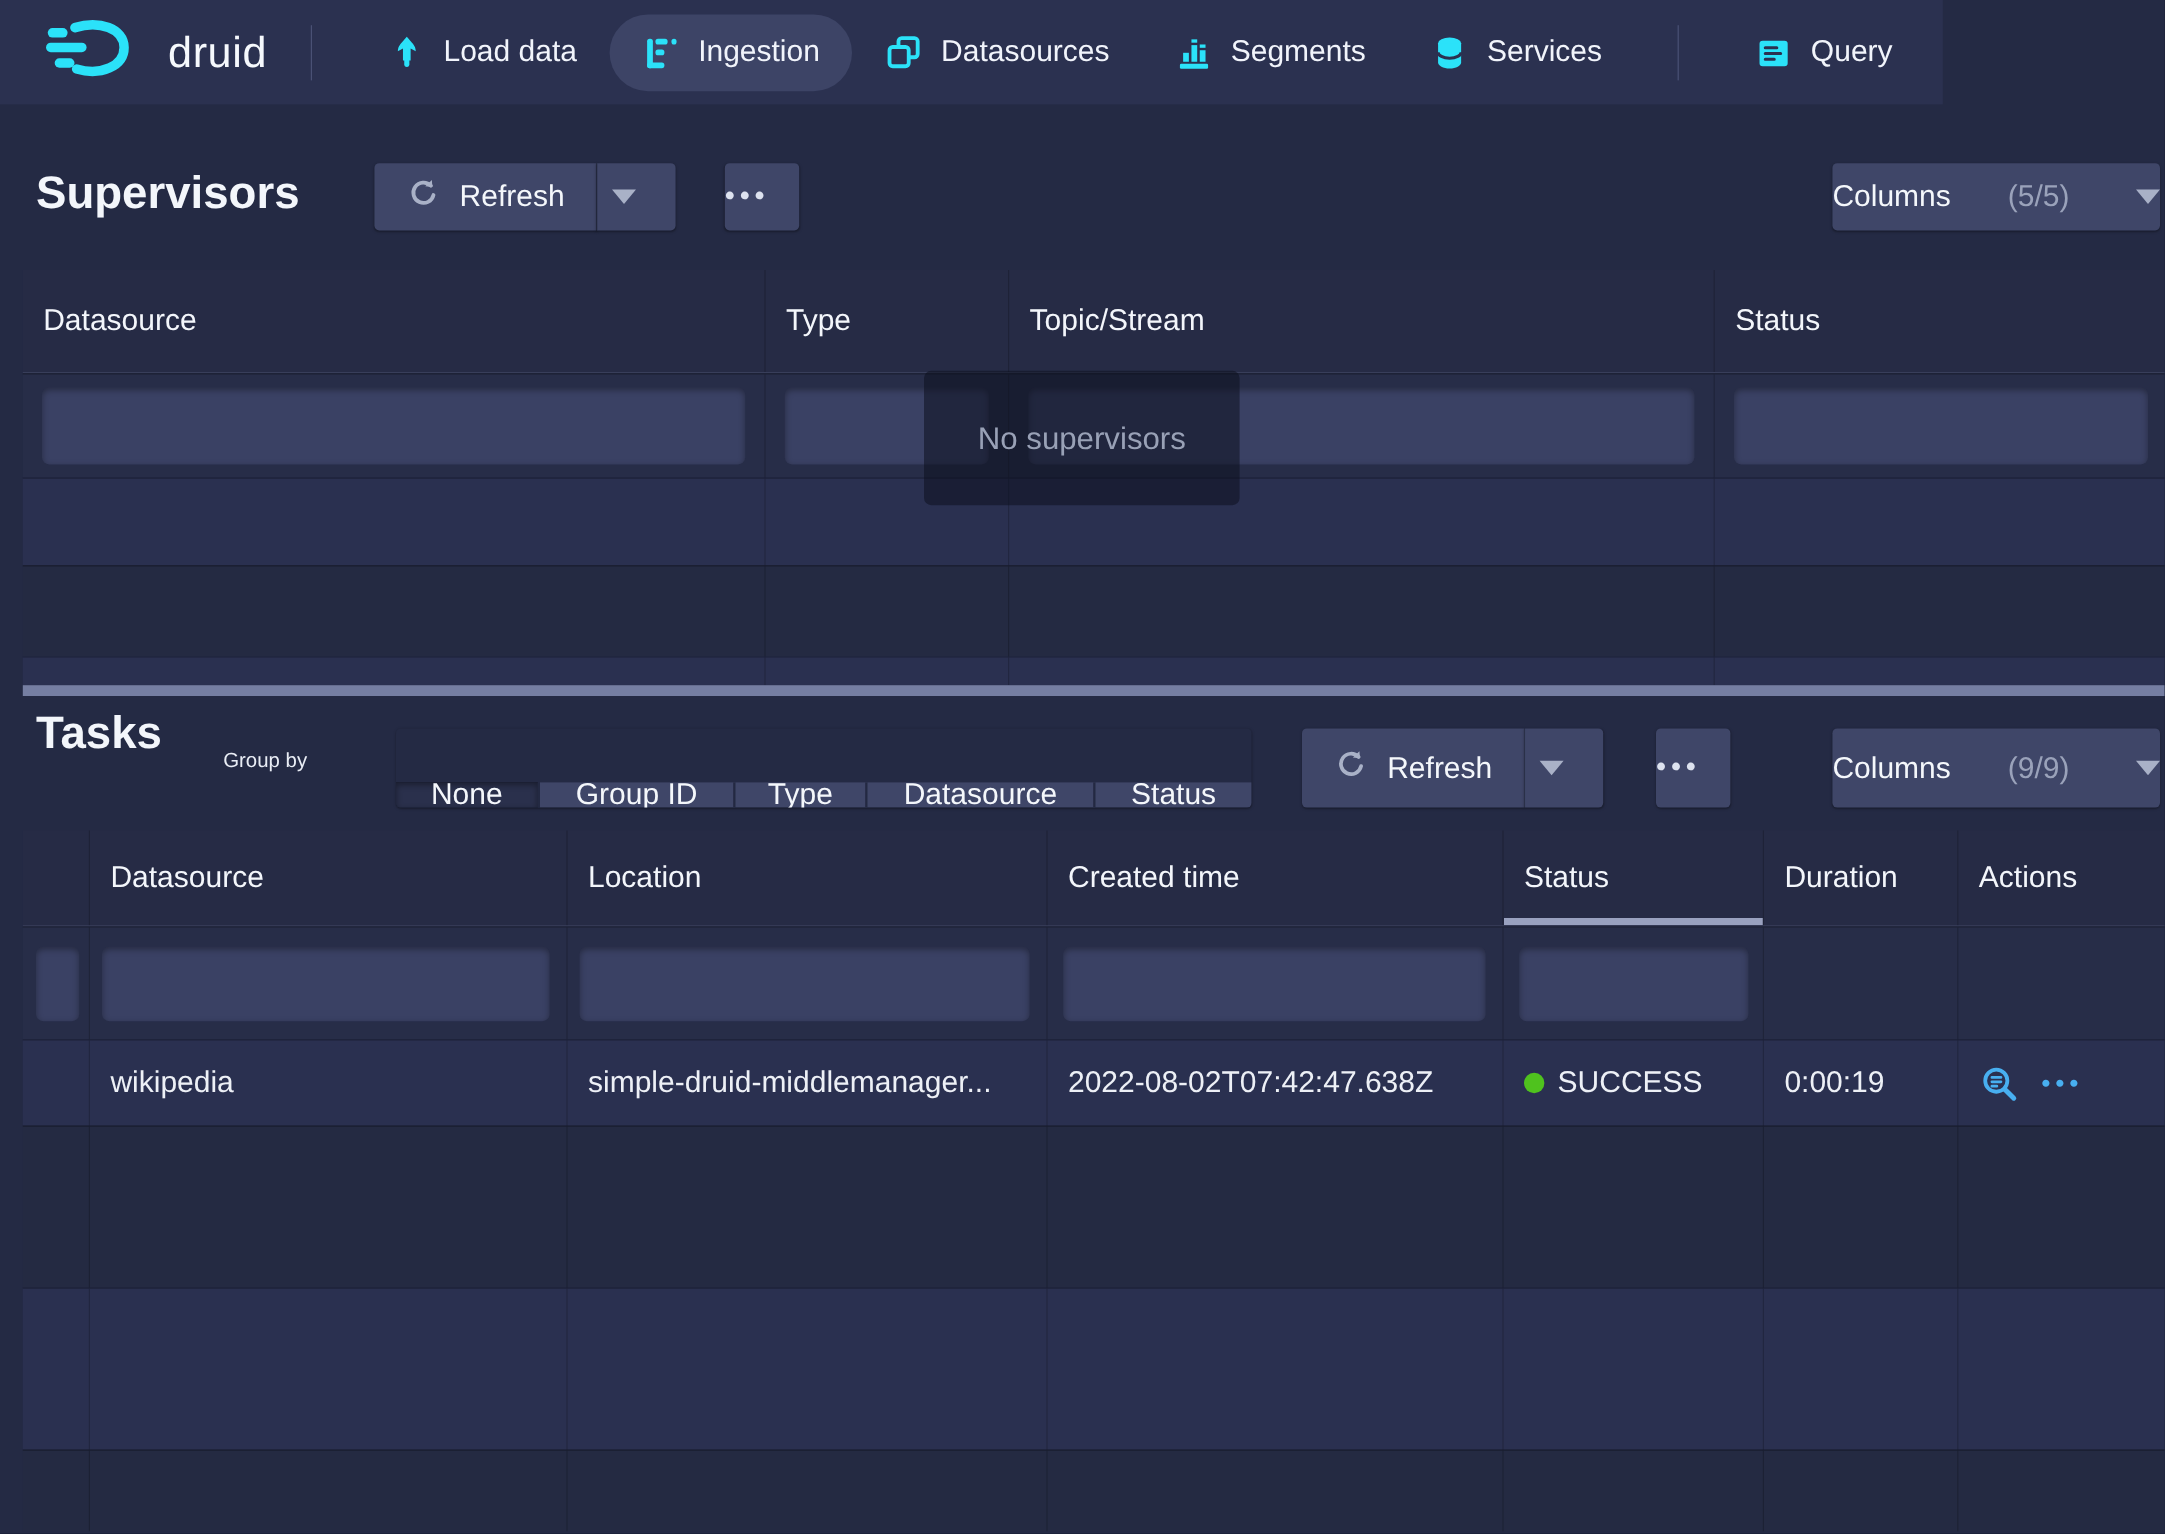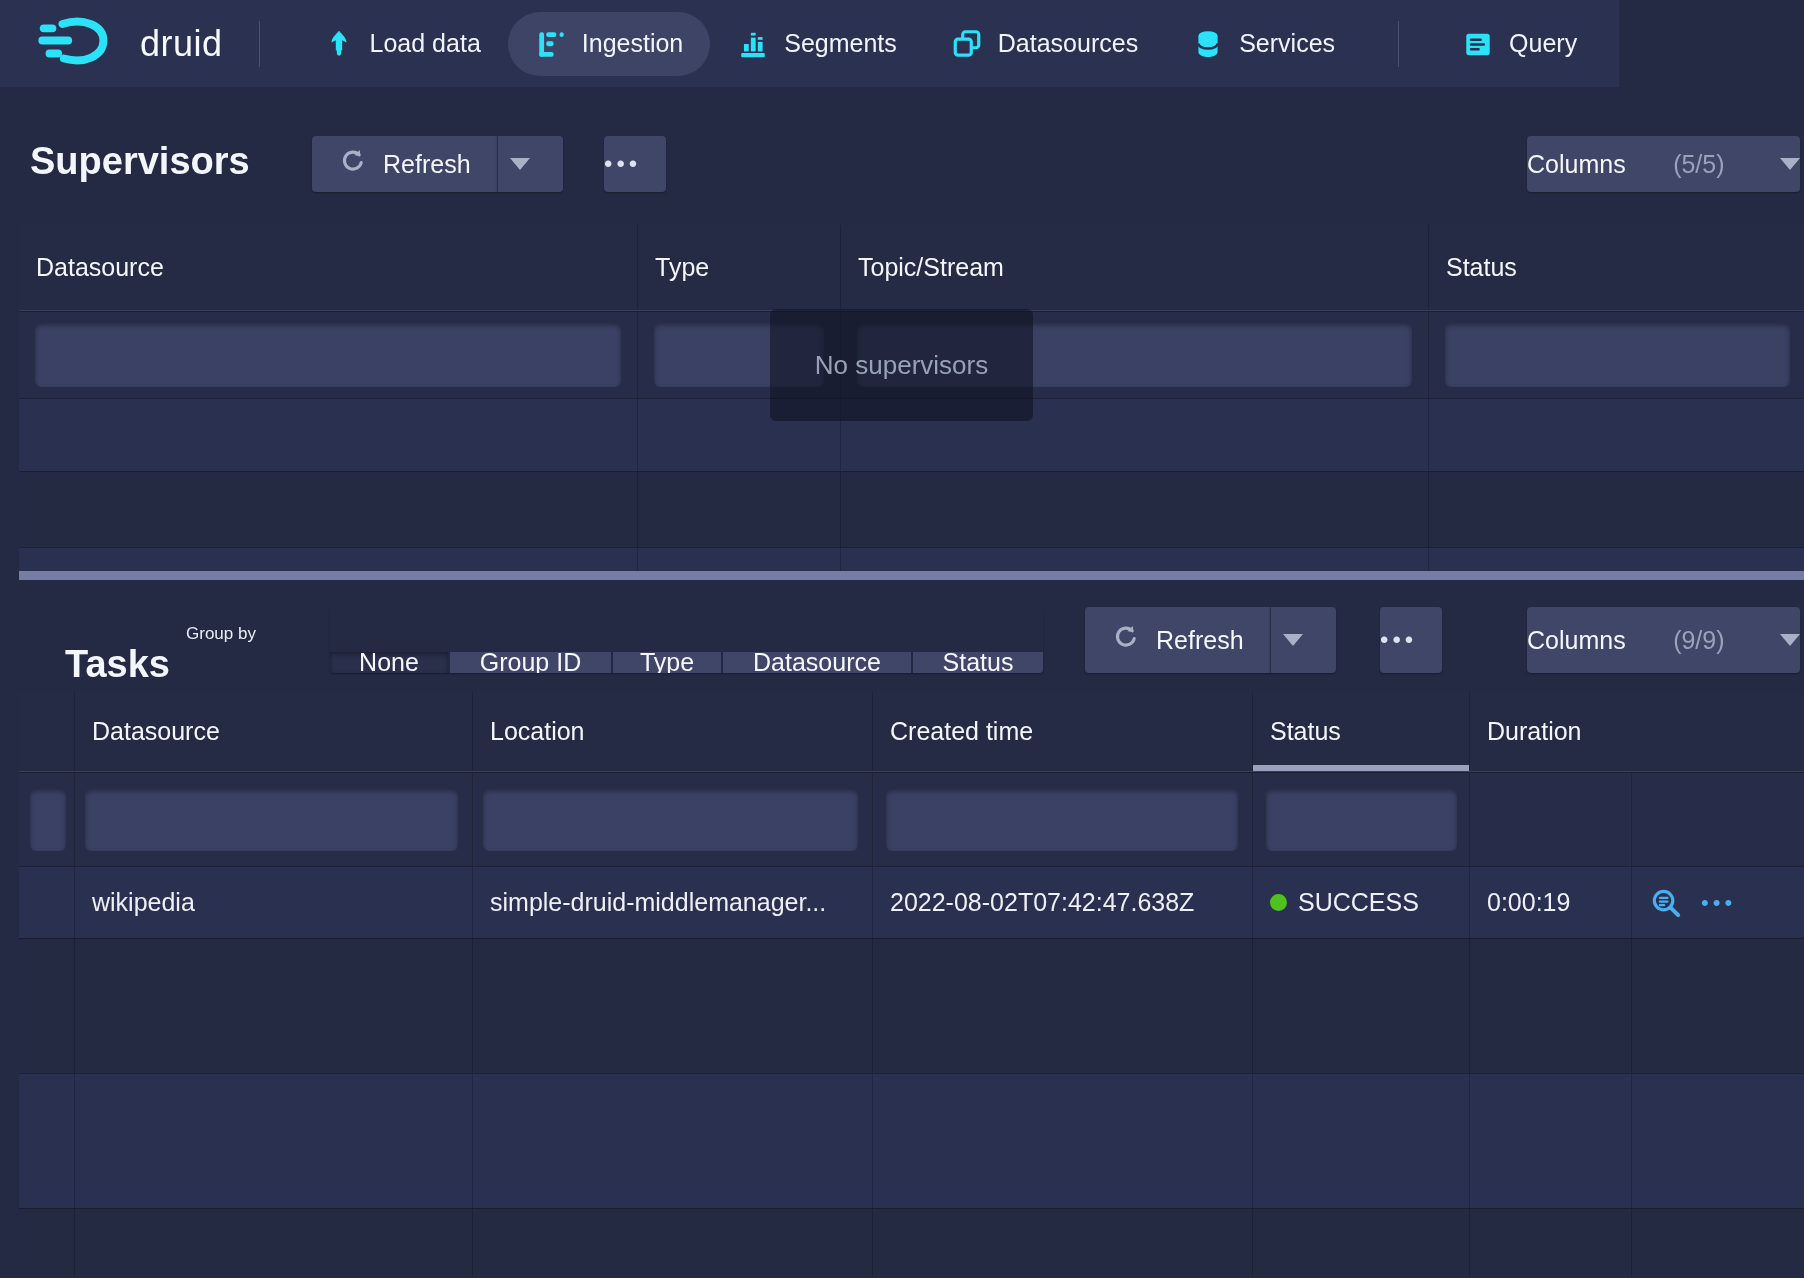--- a/index.html
+++ b/index.html
@@ -108,40 +108,40 @@
                 <rect x="23" y="4" width="4" height="4.5" rx="2"></rect>
                 <rect x="10.5" y="12.5" width="7" height="4.5" rx="2"></rect>
               </g>
             </svg>
         </span>
         <span>Ingestion</span>
       </div>
       <div class="nav-item">
         <span class="nav-icon">
           <svg width="32" height="32" viewBox="0 0 30 30">
+              <rect x="11" y="3.5" width="15" height="15" rx="2.5" fill="none" stroke="#2BE2F9" stroke-width="3"></rect>
+              <rect x="4" y="10.5" width="15" height="15" rx="2.5" fill="#2b3150" stroke="#2BE2F9" stroke-width="3"></rect>
+            </svg>
+        </span>
+        <span>Datasources</span>
+      </div>
+      <div class="nav-item">
+        <span class="nav-icon">
+          <svg width="32" height="32" viewBox="0 0 30 30">
               <g fill="#2BE2F9">
                 <rect x="4" y="23.5" width="22" height="4" rx="1"></rect>
                 <rect x="6.5" y="15" width="4.5" height="7"></rect>
                 <rect x="13" y="9" width="4.5" height="13"></rect>
                 <rect x="13" y="4.5" width="4.5" height="2.6"></rect>
                 <rect x="19.5" y="13" width="4.5" height="9"></rect>
                 <rect x="19.5" y="8.5" width="4.5" height="2.6"></rect>
               </g>
             </svg>
         </span>
         <span>Segments</span>
-      </div>
-      <div class="nav-item">
-        <span class="nav-icon">
-          <svg width="32" height="32" viewBox="0 0 30 30">
-              <rect x="11" y="3.5" width="15" height="15" rx="2.5" fill="none" stroke="#2BE2F9" stroke-width="3"></rect>
-              <rect x="4" y="10.5" width="15" height="15" rx="2.5" fill="#2b3150" stroke="#2BE2F9" stroke-width="3"></rect>
-            </svg>
-        </span>
-        <span>Datasources</span>
       </div>
       <div class="nav-item">
         <span class="nav-icon">
           <svg width="32" height="32" viewBox="0 0 30 30">
               <ellipse cx="15" cy="7.5" rx="9" ry="4.5" fill="#2BE2F9"></ellipse>
               <path d="M6 7.5v15c0 2.6 4 4.7 9 4.7s9-2.1 9-4.7v-15Z" fill="#2BE2F9"></path>
               <path d="M6 14.5c0 2.6 4 4.7 9 4.7s9-2.1 9-4.7" stroke="#2b3150" stroke-width="2.4" fill="none"></path>
             </svg>
         </span>
         <span>Services</span>
@@ -222,21 +222,21 @@
     <div class="trow row-light" style="height:24px;">
       <div class="tc"></div>
         <div class="tc"></div>
         <div class="tc"></div>
         <div class="tc"></div>
     </div>
     <div class="empty-overlay">No supervisors</div>
   </div>
   <div class="hscrollbar"></div>
 
-  <h1 class="sec-title" style="top:643px;margin-left:35px;">Tasks</h1>
+  <h1 class="sec-title" style="top:590px;">Tasks</h1>
   <span class="groupby-label">Group by</span>
 
   <div class="seg-group">
     <div class="seg-btn active" style="width:120px;">None</div>
     <div class="seg-btn" style="width:163px;">Group ID</div>
     <div class="seg-btn" style="width:110px;">Type</div>
     <div class="seg-btn" style="width:190px;">Datasource</div>
     <div class="seg-btn" style="width:130px;">Status</div>
   </div>
 
@@ -266,20 +266,21 @@
   </div>
 
   <div class="table tsk" style="top:692px;">
     <div class="trow thead" style="height:80px;">
       <div class="tc"></div>
       <div class="tc">Datasource</div>
       <div class="tc">Location</div>
       <div class="tc">Created time</div>
       <div class="tc sorted">Status</div>
       <div class="tc">Duration</div>
+      <div class="tc">Actions</div>
     </div>
     <div class="trow tfilter" style="height:94px;">
       <div class="tc" style="padding:15px 8px 15px 11px;">
           <input class="filter-input" style="height: 62px; padding: 0px 6px;">
         </div>
       <div class="tc" style="padding:15px 14px 15px 10px;">
           <input class="filter-input" style="height: 62px;">
         </div>
       <div class="tc" style="padding:15px 14px 15px 10px;">
           <input class="filter-input" style="height: 62px;">

